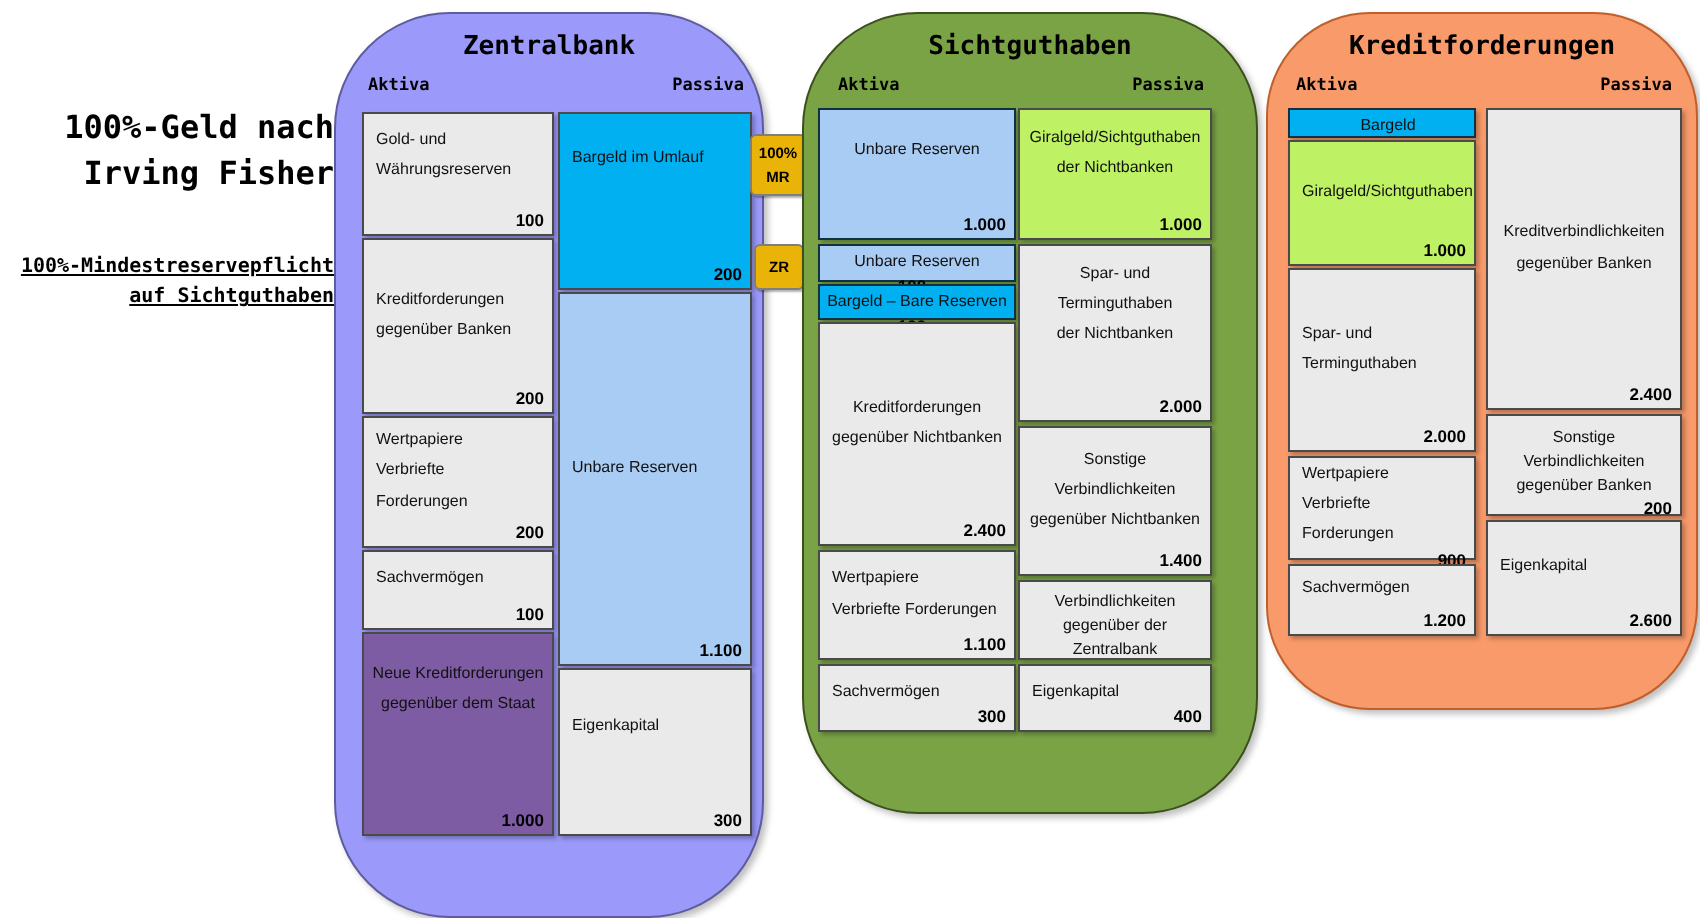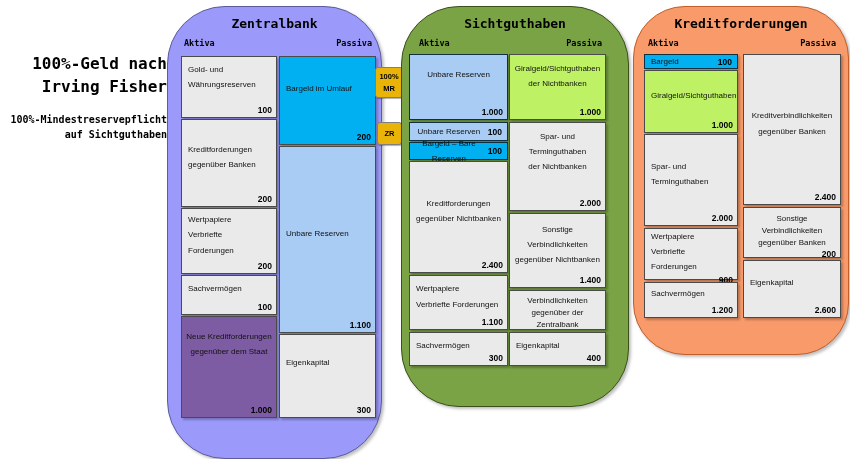--- a/index.html
+++ b/index.html
@@ -3,22 +3,22 @@
 <meta charset="utf-8">
 <style>
   html,body{margin:0;padding:0;background:#fff;}
   .canvas{position:relative;width:850px;height:459px;background:#fff;overflow:hidden;
           font-family:"Liberation Sans",sans-serif;color:#111;}
 
   
   .head-block{position:absolute;left:0;top:52px;width:167px;text-align:right;}
   .main-title{font-family:"DejaVu Sans Mono",monospace;font-weight:bold;font-size:16px;
               line-height:1.45;white-space:pre-line;color:#000;}
-  .sub-title{margin-top:14px;font-family:"DejaVu Sans Mono",monospace;font-weight:bold;
-             font-size:10px;line-height:1.5;white-space:pre-line;color:#000;}
+  .sub-title{margin-top:28px;font-family:"DejaVu Sans Mono",monospace;font-weight:bold;
+             font-size:10px;line-height:1.5;white-space:pre-line;color:#000;text-decoration:underline;}
 
   
   .panel{position:absolute;border-radius:58px;box-shadow:2px 2px 3px rgba(0,0,0,.25);}
   .panel-zb{left:167px;top:6px;width:213px;height:451px;background:#9b99fa;border:1.5px solid #5c5c9e;}
   .panel-bs{left:401px;top:6px;width:226px;height:399px;background:#7aa346;border:1.5px solid #3c501c;}
   .panel-nb{left:633px;top:6px;width:214px;height:347px;background:#f89a6a;border:1.5px solid #c05f2a;border-radius:52px;}
   .panel-title{position:absolute;top:9px;left:0;width:100%;text-align:center;
                font-family:"DejaVu Sans Mono",monospace;font-weight:bold;font-size:13px;color:#000;}
   .col-label{position:absolute;top:31px;font-family:"DejaVu Sans Mono",monospace;
              font-weight:bold;font-size:8.5px;color:#000;}
@@ -26,22 +26,22 @@
   
   .box{position:absolute;background:#eaeaea;border:1px solid #4a4a4a;display:flex;
        flex-direction:column;box-shadow:1.5px 1.5px 2px rgba(0,0,0,.25);}
   .lbl{font-size:8px;line-height:1.9;white-space:pre-line;padding:5px 6px 0;color:#111;}
   .val{font-size:8.5px;font-weight:bold;margin-top:auto;align-self:flex-end;padding:0 4px 2px;color:#000;}
   .m .lbl{margin:auto 0;padding-top:0;padding-bottom:0;}
   .m .val{margin-top:0;}
   .c .lbl{text-align:center;padding-left:2px;padding-right:2px;}
   .t .lbl{line-height:1.5;}
   .pt4 .lbl{padding-top:4px;} .pt5 .lbl{padding-top:5px;} .pt6 .lbl{padding-top:6px;}
-  .pt12 .lbl{padding-top:12px;} .pt14 .lbl{padding-top:24px;} .pt20 .lbl{padding-top:20px;}
-  .row{flex-direction:row;align-items:center;}
+  .pt12 .lbl{padding-top:12px;} .pt14 .lbl{padding-top:14px;} .pt20 .lbl{padding-top:20px;}
+  .row{flex-direction:column;align-items:center;}
   .row .lbl{flex:1;padding:0 0 0 6px;margin:0;}
   .row.c .lbl{text-align:center;padding-left:0;}
   .row .val{margin:0;align-self:center;padding:0 5px 0 0;}
   .cyan{background:#00b0f0;}
   .lblue{background:#a8ccf3;}
   .yellow{background:#bef264;}
   .purple{background:#7d5ca3;}
   .bb{border:1.5px solid #10313f;}
 
   

